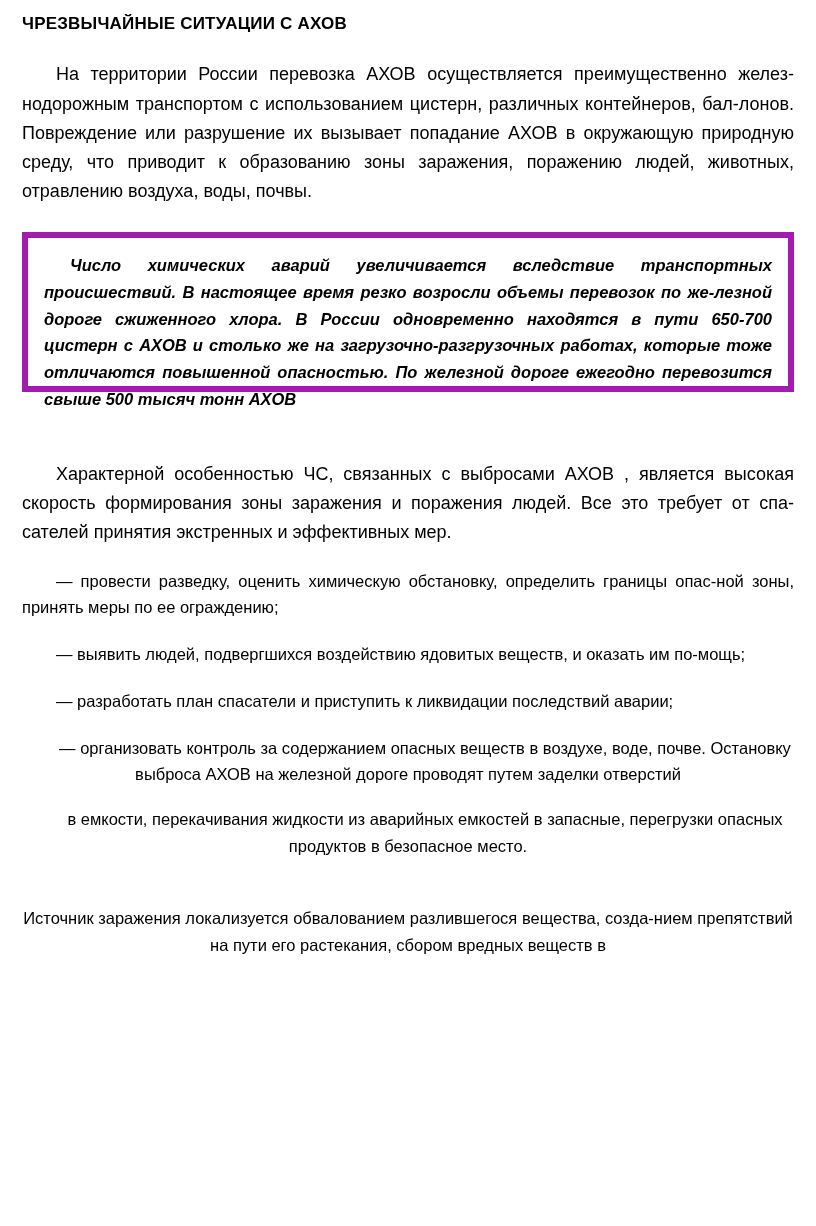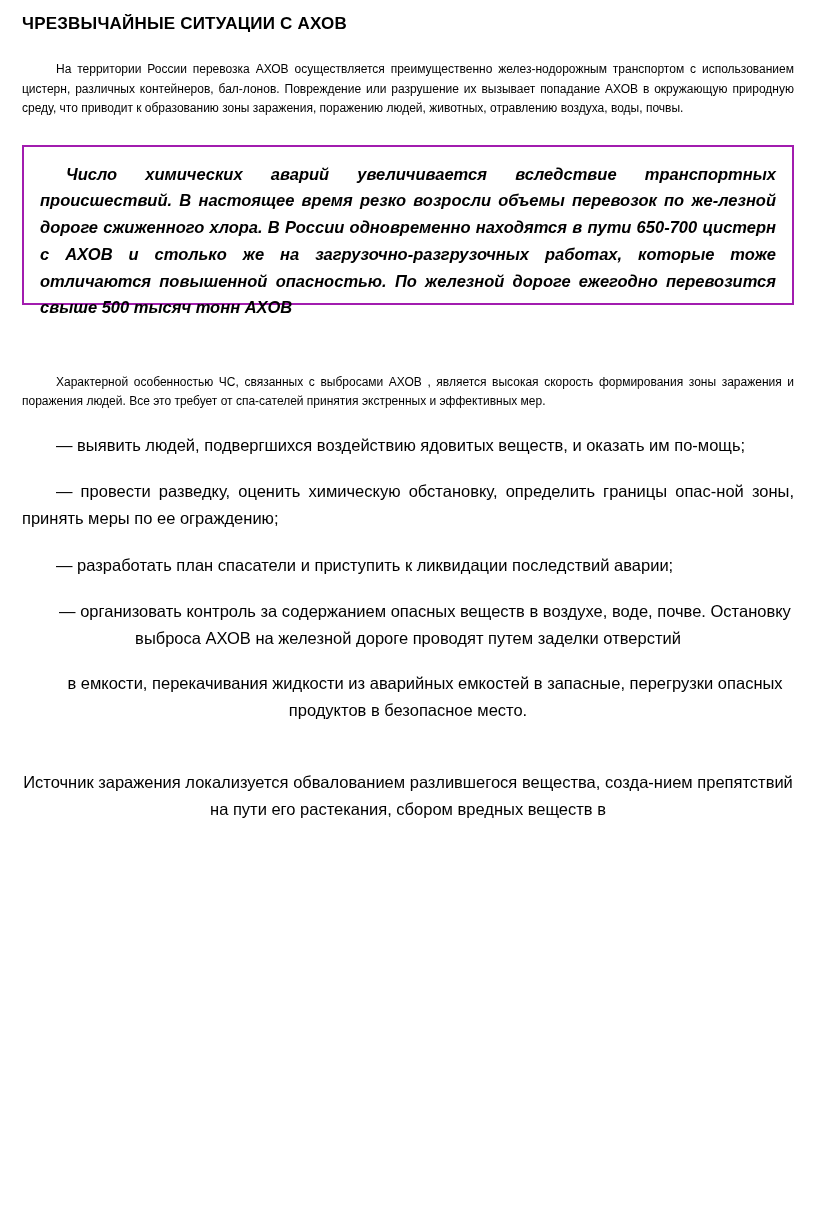--- a/index.html
+++ b/index.html
@@ -21,30 +21,30 @@
     position: relative;
   }
   .doc-title {
     font-size: 17px;
     font-weight: bold;
     letter-spacing: 0.2px;
     margin: 0 0 26px 0;
     line-height: 1.2;
   }
   p.body-par {
-    font-size: 12px;
+    font-size: 18px;
     line-height: 1.62;
     text-align: justify;
     text-indent: 34px;
     margin: 0 0 20px 0;
     -webkit-hyphens: none;
     hyphens: none;
   }
   .callout {
-    border: 2px solid #a21caf;
+    border: 6px solid #a21caf;
     box-sizing: border-box;
     padding: 14px 16px 10px 16px;
     margin: 26px 0 18px 0;
     height: 160px;
     overflow: visible;
     position: relative;
   }
   .callout p {
     margin: 0;
     font-size: 16.5px;
@@ -88,23 +88,23 @@
 
   <div class="callout">
     <p>Число химических аварий увеличивается вследствие транспортных происшествий. В настоящее время резко возросли объемы перевозок по же-лезной дороге сжиженного хлора. В России одновременно находятся в пути 650-700 цистерн с АХОВ и столько же на загрузочно-разгрузочных работах, которые тоже отличаются повышенной опасностью. По железной дороге ежегодно перевозится свыше 500 тысяч тонн АХОВ</p>
   </div>
 
   <div class="spacer-after-callout"></div>
 
   <p class="body-par">Характерной особенностью ЧС, связанных с выбросами АХОВ , является высокая скорость формирования зоны заражения и поражения людей. Все это требует от спа-сателей принятия экстренных и эффективных мер.</p>
 
 
+  <p class="list-par">— провести разведку, оценить химическую обстановку, определить границы опас-ной зоны, принять меры по ее ограждению;</p>
+
   <p class="list-par">— выявить людей, подвергшихся воздействию ядовитых веществ, и оказать им по-мощь;</p>
-
-  <p class="list-par">— провести разведку, оценить химическую обстановку, определить границы опас-ной зоны, принять меры по ее ограждению;</p>
 
   <p class="list-par">— разработать план спасатели и приступить к ликвидации последствий аварии;</p>
 
   <p class="tail-par indent">— организовать контроль за содержанием опасных веществ в воздухе, воде, почве. Остановку выброса АХОВ на железной дороге проводят путем заделки отверстий</p>
 
   <p class="tail-par indent">в емкости, перекачивания жидкости из аварийных емкостей в запасные, перегрузки опасных продуктов в безопасное место.</p>
 
   <div class="section-gap"></div>
 
 

